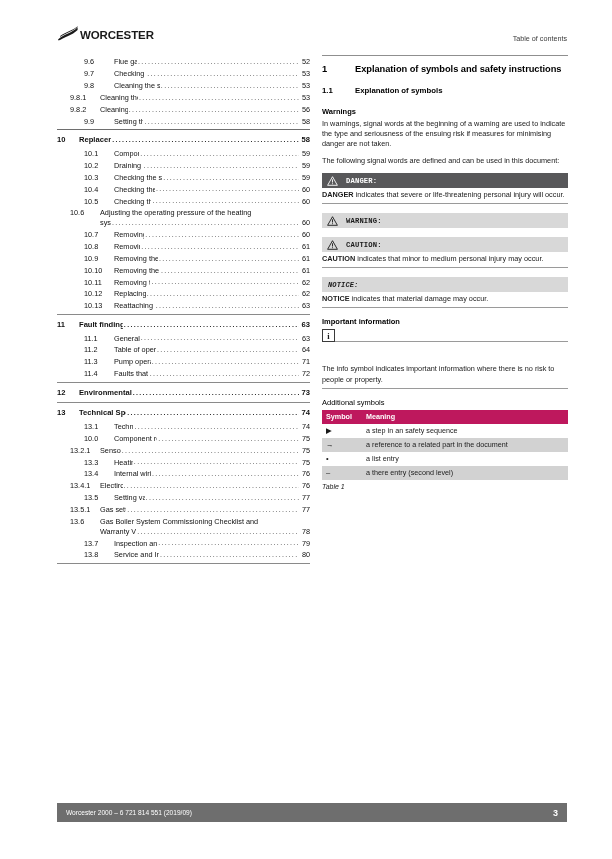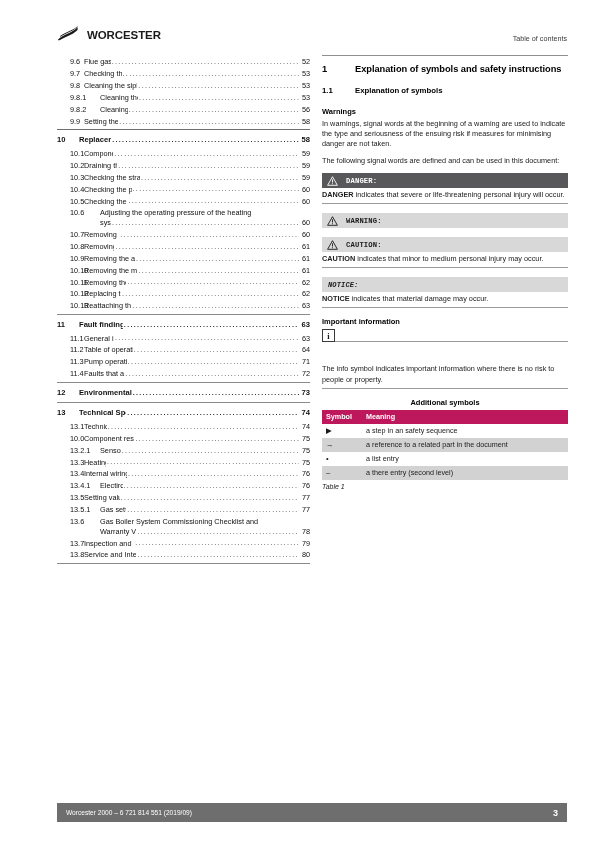--- a/index.html
+++ b/index.html
@@ -19,21 +19,21 @@
   .page-header {
     position: absolute;
     top: 26px; left: 57px; right: 45px;
     height: 30px;
   }
   .logo {
     position: absolute;
     left: 0; top: 0;
     display: flex;
     align-items: center;
-    gap: 8px;
+    gap: 1px;
   }
   .logo-swoosh { display:block; }
   .logo-text {
     font-size: 11.5px;
     font-weight: bold;
     letter-spacing: -0.1px;
     color: #1a1a1a;
     line-height: 1;
     position: relative;
     top: 2px;
@@ -78,21 +78,21 @@
   .toc-row.lvl1 {
     font-weight: bold;
     font-size: 7.6px;
     padding: 2.2px 0 2.6px 0;
   }
   .toc-num {
     flex: 0 0 auto;
     width: 22px;
   }
   .toc-row.lvl1 .toc-num { width: 22px; }
-  .toc-row.lvl2 .toc-num { width: 14px; margin-left: 13px; }
+  .toc-row.lvl2 .toc-num { width: 30px; margin-left: 27px; }
   .toc-row.lvl3 .toc-num { width: 30px; margin-left: 13px; }
   .toc-title {
     flex: 0 1 auto;
     white-space: nowrap;
     overflow: hidden;
   }
   .toc-dots {
     flex: 1 1 auto;
     overflow: hidden;
     white-space: nowrap;
@@ -224,23 +224,22 @@
     padding-top: 2px;
     padding-bottom: 3px;
     border-bottom: 0.8px solid #9a9a9a;
     color: #1a1a1a;
     margin-top: 20px;
   }
 
   
   .sym-title {
     font-size: 7.5px;
-    font-weight: bold;
+    font-weight: normal;
     margin: 9px 0 3px 0;
-    text-align: center;
   }
   .sym-table {
     width: 100%;
     border-collapse: collapse;
     font-size: 7.2px;
   }
   .sym-table th {
     background: #be185d;
     color: #ffffff;
     text-align: left;

